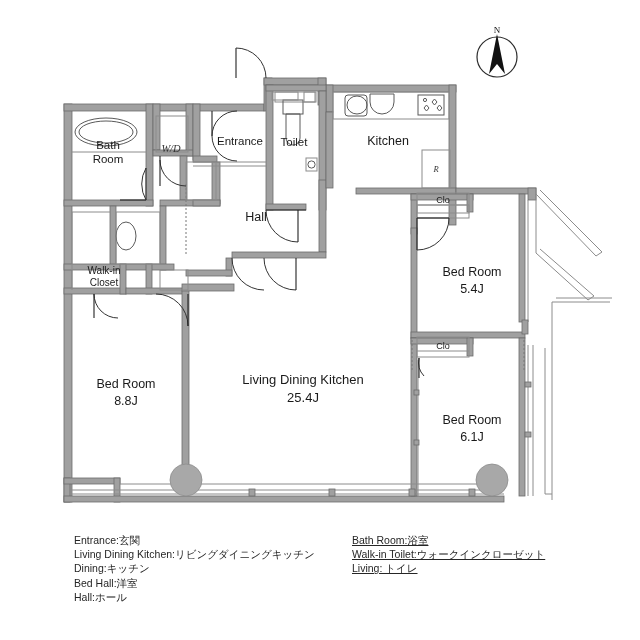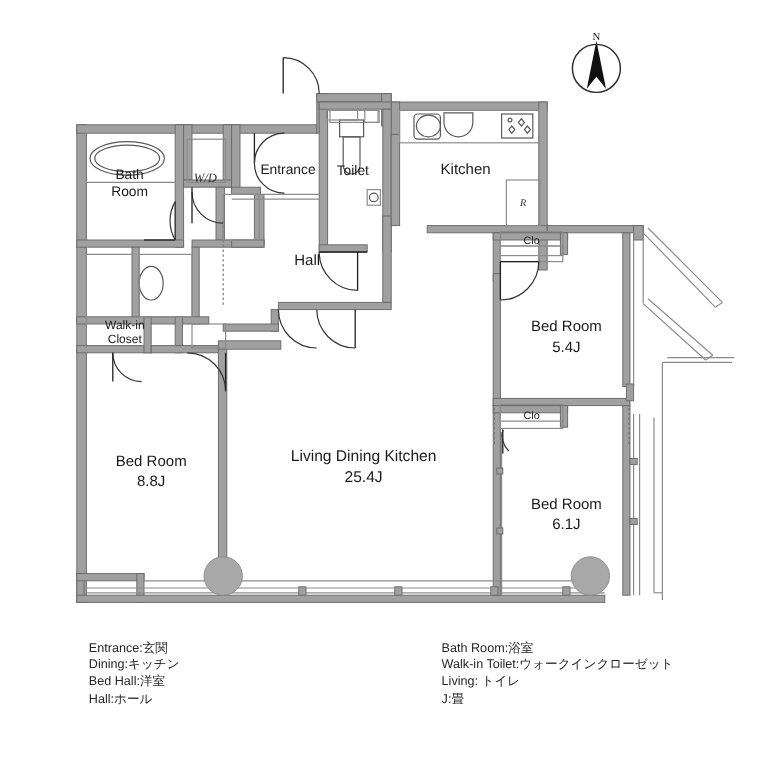--- a/index.html
+++ b/index.html
@@ -35,21 +35,21 @@
     height: 110px;
   }
   .legend-col {
     position: absolute;
     font-size: 10.5px;
     line-height: 14.2px;
     color: #262626;
     white-space: nowrap;
   }
   .legend-col.left { left: 74px; top: 8px; }
-  .legend-col.right { left: 368px; top: 8px; }
+  .legend-col.right { left: 352px; top: 8px; text-decoration: underline; }
   .legend-line { display: block; }
   
 </style>
 </head>
 <body>
 
 <div id="plan-root">
 
   <svg id="floorplan-svg" viewBox="0 0 640 640">
     <defs>
@@ -307,25 +307,25 @@
     <g>
       <circle cx="497" cy="57" r="20" fill="#ffffff" stroke="#2b2b2b" stroke-width="1.2"></circle>
       <polygon points="497,34 489,74 497,64 505,74" fill="#111111"></polygon>
       <text x="497" y="33" font-size="9" text-anchor="middle" fill="#111111" font-family="Liberation Serif, DejaVu Serif, serif">N</text>
     </g>
   </svg>
 
   <div class="legend">
     <div class="legend-col left">
       <span class="legend-line">Entrance:玄関</span>
+      <span class="legend-line">Living Dining Kitchen:リビングダイニングキッチン</span>
       <span class="legend-line">Dining:キッチン</span>
       <span class="legend-line">Bed Hall:洋室</span>
       <span class="legend-line">Hall:ホール</span>
     </div>
     <div class="legend-col right">
       <span class="legend-line">Bath Room:浴室</span>
       <span class="legend-line">Walk-in Toilet:ウォークインクローゼット</span>
       <span class="legend-line">Living: トイレ</span>
-      <span class="legend-line">J:畳</span>
     </div>
   </div>
 
 </div>
 
 </body></html>

